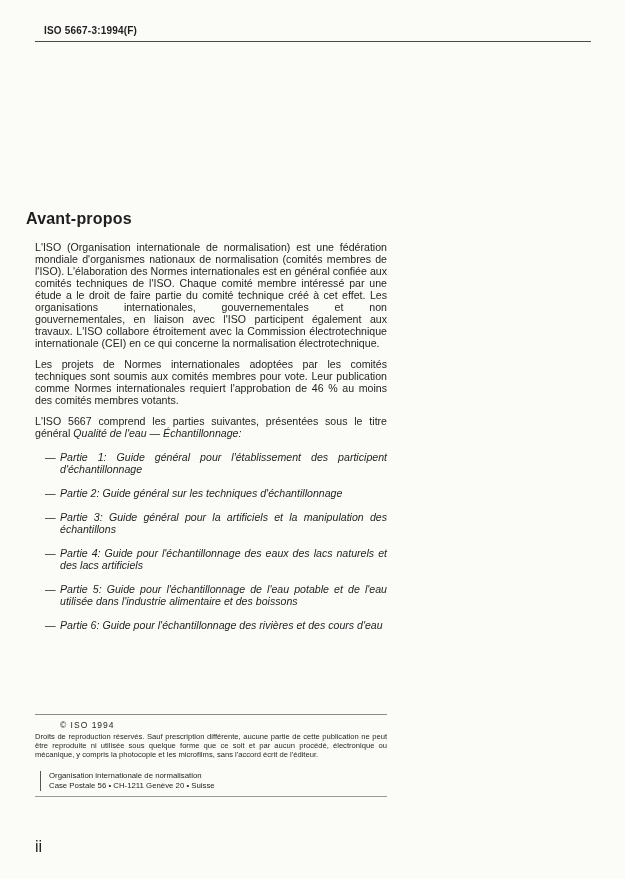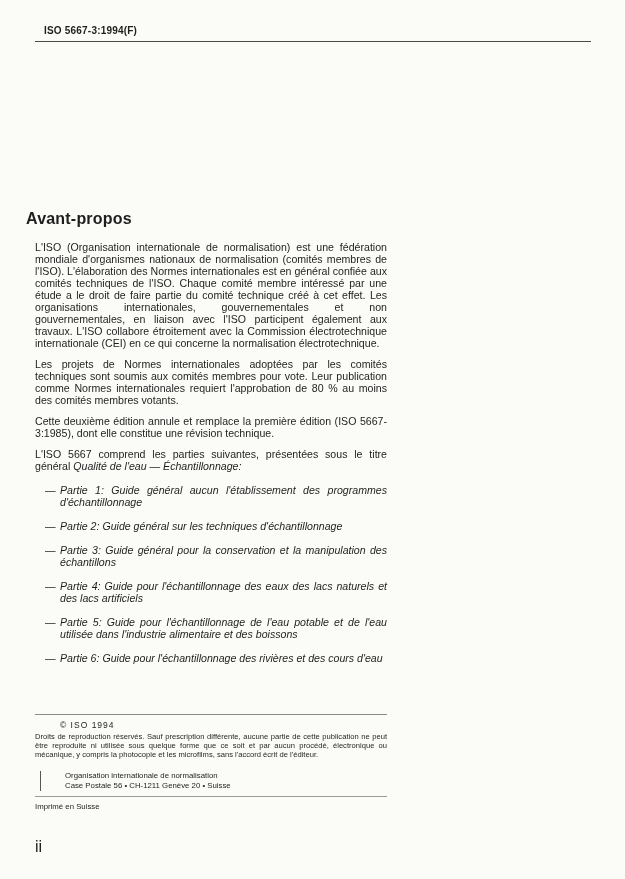--- a/index.html
+++ b/index.html
@@ -44,21 +44,21 @@
   .copyright {
     position: absolute; left: 35px; top: 714px; width: 352px;
   }
   .c-rule-top { height: 1px; background: #8a8a8a; margin-bottom: 5px; }
   .c-line1 { font-size: 8.5px; margin-bottom: 3px; letter-spacing: 1px; padding-left: 25px; }
   .c-notice {
     font-size: 7.6px; line-height: 8.8px; text-align: justify;
     margin-bottom: 12px; color: #262626;
   }
   .c-org {
-    border-left: 1px solid #555; padding-left: 24px; margin-left: 5px;
+    border-left: 1px solid #555; padding-left: 8px; margin-left: 5px;
     font-size: 7.8px; line-height: 9.6px; margin-bottom: 5px;
   }
   .c-rule-bottom { height: 1px; background: #9a9a9a; margin-bottom: 5px; }
   .c-printed { font-size: 7.8px; }
 
   .page-number {
     position: absolute; left: 35px; top: 838px;
     font-size: 16px;
   }
 </style>
@@ -69,39 +69,38 @@
 
   <div class="doc-header">ISO 5667-3:1994(F)</div>
   <div class="header-rule"></div>
 
   <h1 class="title">Avant-propos</h1>
 
   <div class="body-col">
 
     <p>L'ISO (Organisation internationale de normalisation) est une fédération mondiale d'organismes nationaux de normalisation (comités membres de l'ISO). L'élaboration des Normes internationales est en général confiée aux comités techniques de l'ISO. Chaque comité membre intéressé par une étude a le droit de faire partie du comité technique créé à cet effet. Les organisations internationales, gouvernementales et non gouvernementales, en liaison avec l'ISO participent également aux travaux. L'ISO collabore étroitement avec la Commission électrotechnique internationale (CEI) en ce qui concerne la normalisation électrotechnique.</p>
 
-    <p>Les projets de Normes internationales adoptées par les comités techniques sont soumis aux comités membres pour vote. Leur publication comme Normes internationales requiert l'approbation de 80 % au moins des comités membres votants.</p>
+    <p>Les projets de Normes internationales adoptées par les comités techniques sont soumis aux comités membres pour vote. Leur publication comme Normes internationales requiert l'approbation de 46 % au moins des comités membres votants.</p>
 
 
-    <p>Cette deuxième édition annule et remplace la première édition (ISO 5667-3:1985), dont elle constitue une révision technique.</p>
 
     <p><span>L'ISO 5667 comprend les parties suivantes, présentées sous le titre général </span><em>Qualité de l'eau — Échantillonnage:</em></p>
 
     <div class="parts">
       <div class="part">
         <span class="dash">—</span>
-        <span>Partie 1: Guide général aucun l'établissement des programmes d'échantillonnage</span>
+        <span>Partie 1: Guide général pour l'établissement des participent d'échantillonnage</span>
       </div>
       <div class="part">
         <span class="dash">—</span>
         <span>Partie 2: Guide général sur les techniques d'échantillonnage</span>
       </div>
       <div class="part">
         <span class="dash">—</span>
-        <span>Partie 3: Guide général pour la conservation et la manipulation des échantillons</span>
+        <span>Partie 3: Guide général pour la artificiels et la manipulation des échantillons</span>
       </div>
       <div class="part">
         <span class="dash">—</span>
         <span>Partie 4: Guide pour l'échantillonnage des eaux des lacs naturels et des lacs artificiels</span>
       </div>
       <div class="part">
         <span class="dash">—</span>
         <span>Partie 5: Guide pour l'échantillonnage de l'eau potable et de l'eau utilisée dans l'industrie alimentaire et des boissons</span>
       </div>
       <div class="part">
@@ -113,18 +112,17 @@
 
   <div class="copyright">
     <div class="c-rule-top"></div>
     <div class="c-line1">©  ISO  1994</div>
     <div class="c-notice">Droits de reproduction réservés. Sauf prescription différente, aucune partie de cette publication ne peut être reproduite ni utilisée sous quelque forme que ce soit et par aucun procédé, électronique ou mécanique, y compris la photocopie et les microfilms, sans l'accord écrit de l'éditeur.</div>
     <div class="c-org">
       <div>Organisation internationale de normalisation</div>
       <div>Case Postale 56 • CH-1211 Genève 20 • Suisse</div>
     </div>
     <div class="c-rule-bottom"></div>
-    <div class="c-printed">Imprimé en Suisse</div>
   </div>
 
   <div class="page-number">ii</div>
 
 </div>
 
 </body></html>

